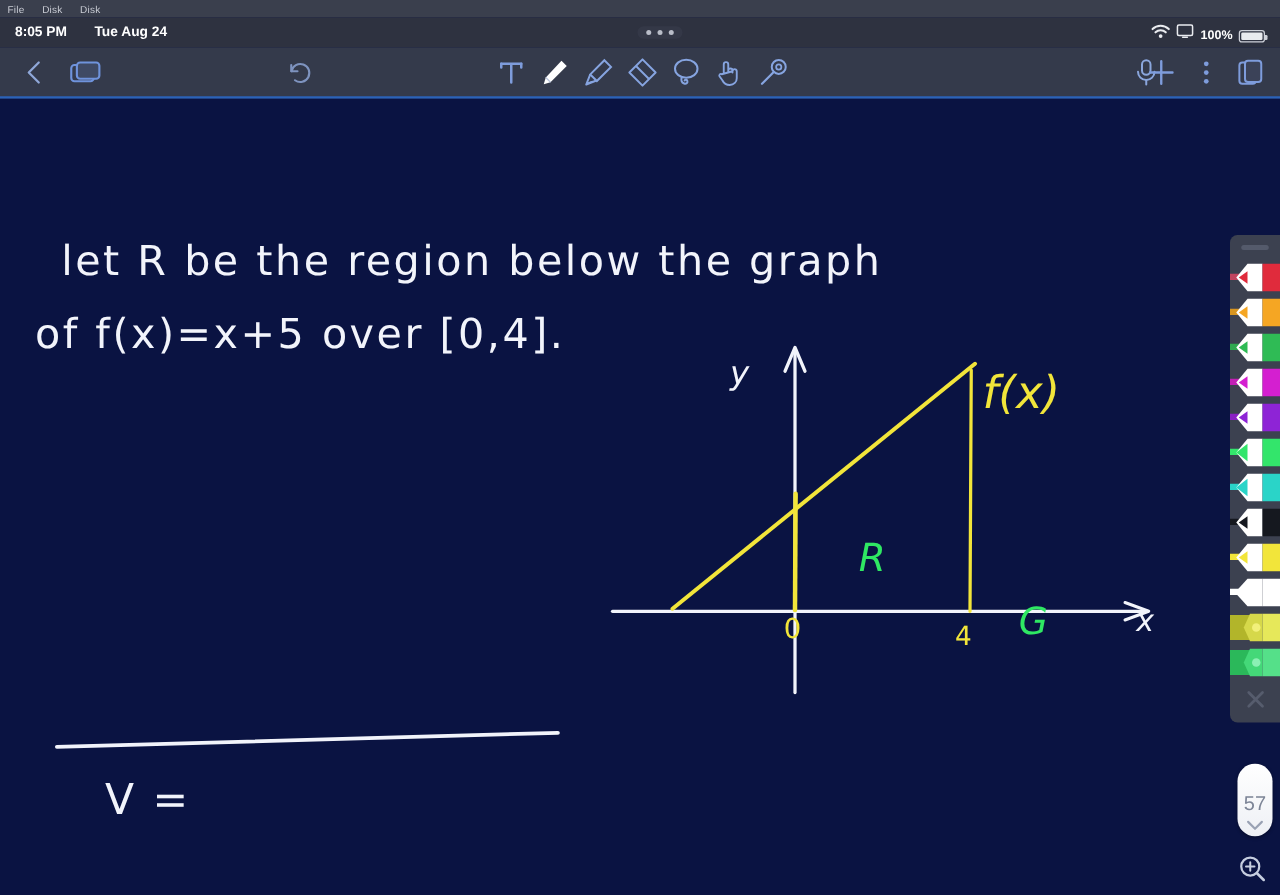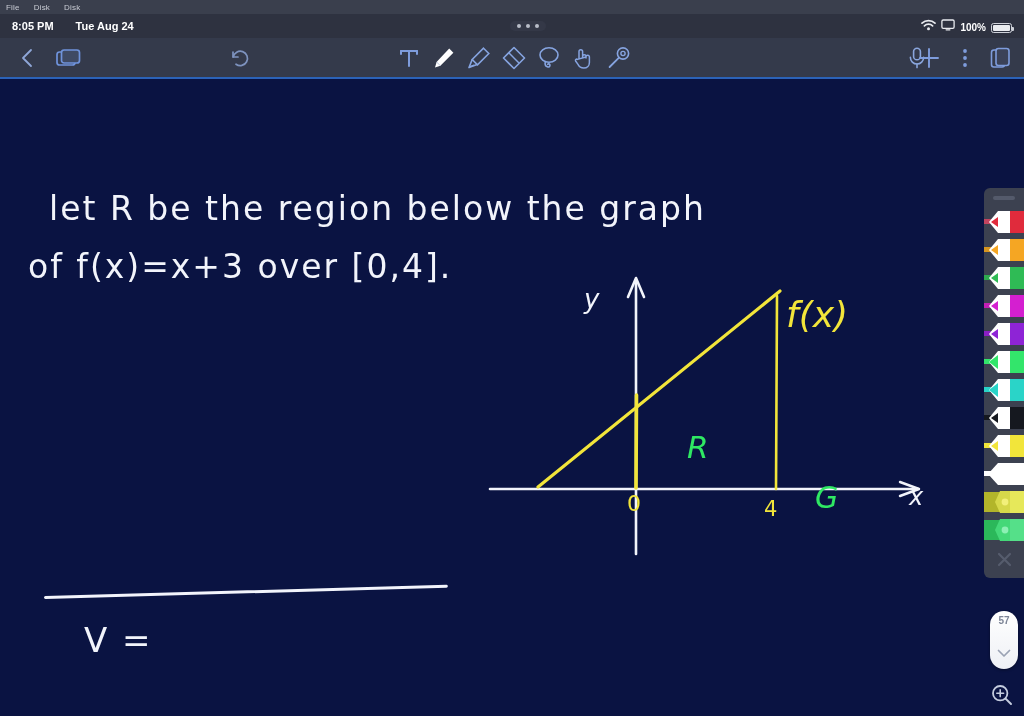--- a/index.html
+++ b/index.html
@@ -119,21 +119,21 @@
   }
   #size-pill{
     position:absolute; right:6px; top:611px;
     width:28px; height:58px; border-radius:14px;
     background:linear-gradient(180deg,#ffffff 0%,#eef0f5 100%);
     display:flex; flex-direction:column; align-items:center; justify-content:space-between;
     padding:5px 0 7px 0;
     cursor:pointer;
     box-shadow:0 1px 3px rgba(0,0,0,.4);
   }
-  #size-pill .num{ font-size:10px; color:#7d8597; font-weight:bold; line-height:1; }
+  #size-pill .num{ font-size:16px; color:#7d8597; font-weight:normal; line-height:1;margin-top:20px; }
   #zoom-btn{
     position:absolute; right:9px; bottom:8px;
     width:26px; height:26px; cursor:pointer;
     display:flex; align-items:center; justify-content:center;
   }
 </style>
 </head>
 <body>
 
 <div id="menubar">
@@ -269,21 +269,21 @@
         <rect x="2.5" y="4" width="13" height="17" rx="2.4" stroke="#7e9cdc" stroke-width="1.6" fill="none"></rect>
         <rect x="7" y="2.5" width="13" height="17" rx="2.4" stroke="#7e9cdc" stroke-width="1.6" fill="#3b4258"></rect>
       </svg>
     </div>
   </div>
 </div>
 
 <div id="canvas">
 
   <div class="ink" id="line1">let R  be the  region  below  the  graph</div>
-  <div class="ink" id="line2">of  f(x)=x+3   over   [0,4].</div>
+  <div class="ink" id="line2">of  f(x)=x+5   over   [0,4].</div>
   <div id="underline"></div>
   <div class="ink" id="line4">V =</div>
 
   <div id="graph">
     <svg width="480" height="380" viewBox="0 0 480 380">
 
       <path d="M20 290 L448 290" stroke="#f2f4fb" stroke-width="2.6" stroke-linecap="round" fill="none"></path>
       <path d="M430 283 L449 290 L430 297" stroke="#f2f4fb" stroke-width="2.4" fill="none" stroke-linecap="round" stroke-linejoin="round"></path>
 
       <path d="M166 355 L166 82" stroke="#f2f4fb" stroke-width="2.6" stroke-linecap="round" fill="none"></path>

